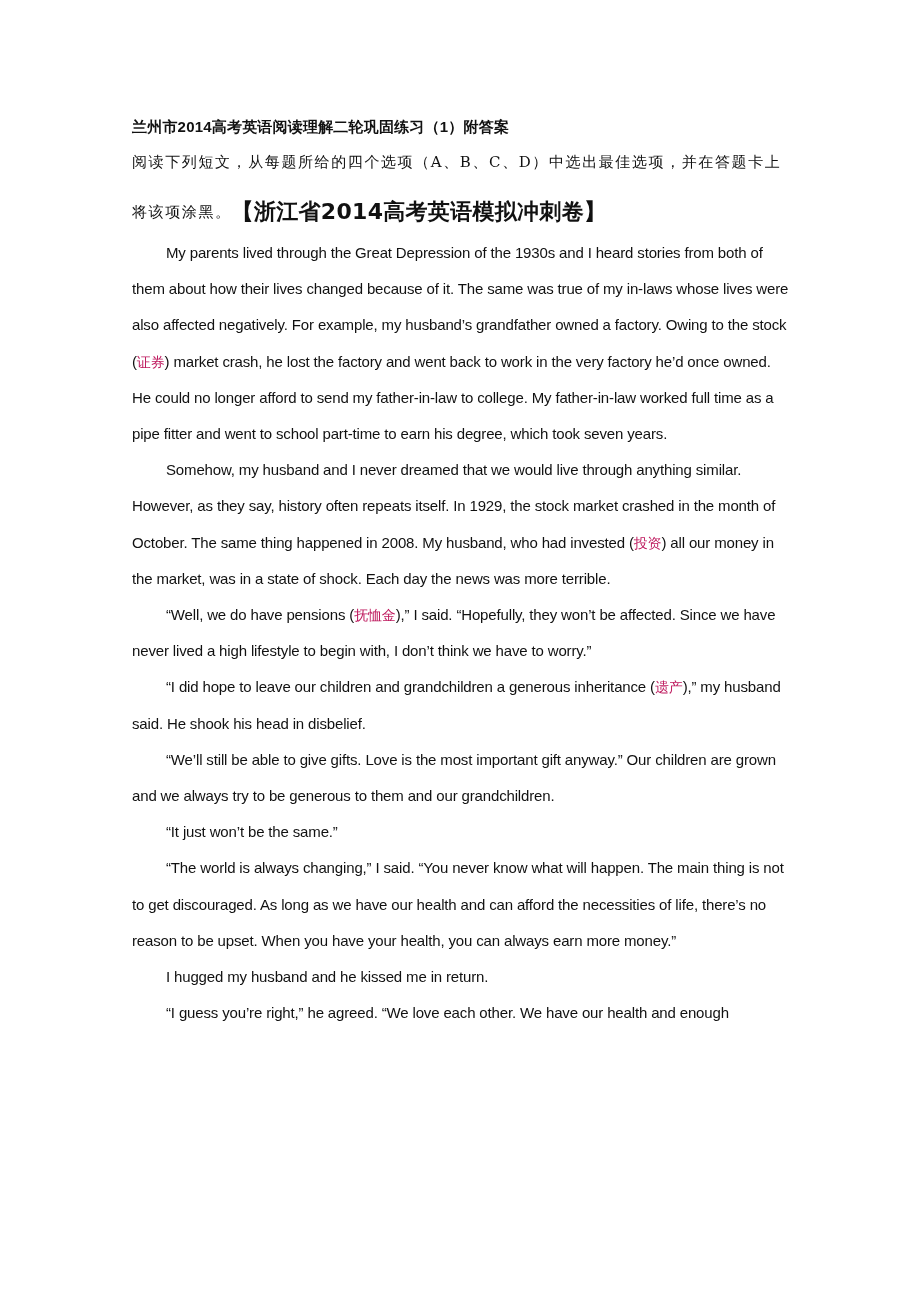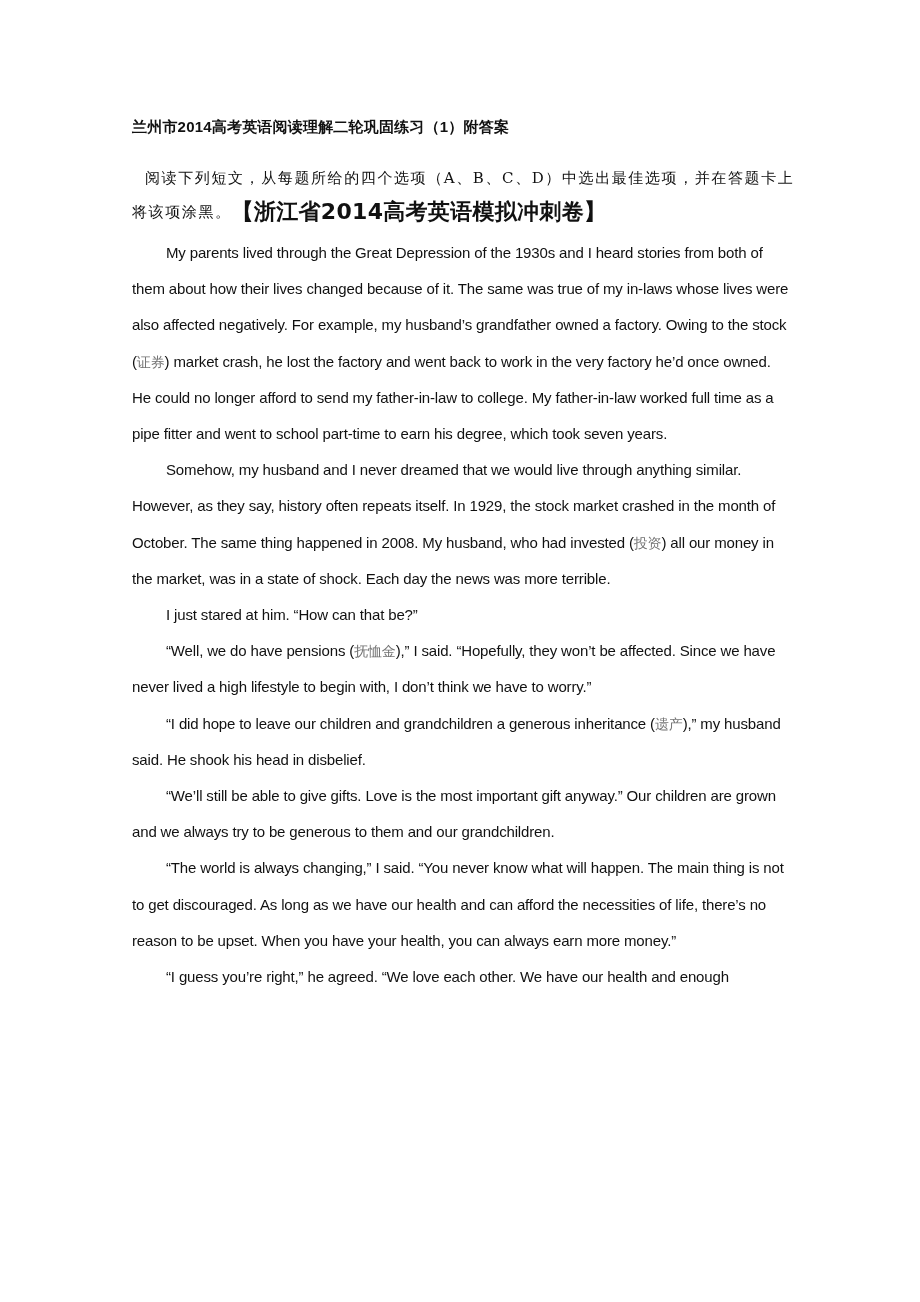--- a/index.html
+++ b/index.html
@@ -37,24 +37,23 @@
       left: 132px;
       top: 155px;
       width: 660px;
       font-family: "DejaVu Serif", "Liberation Serif", serif;
       font-size: 15px;
       line-height: 1;
       letter-spacing: 1.6px;
     }
     .instr-line1 {
       position: absolute;
-      left: 13px;
+      left: 0;
       top: 0;
       white-space: nowrap;
-      margin-top: 16px;
     }
     .instr-line2 {
       position: absolute;
       left: 0;
       top: 44px;
       white-space: nowrap;
     }
     .source-tag {
       font-family: "DejaVu Sans", "Liberation Sans", sans-serif;
       font-weight: bold;
@@ -74,21 +73,21 @@
       line-height: 36.2px;
       letter-spacing: -0.15px;
     }
     .para {
       margin: 0;
       text-indent: 34px;
       text-align: left;
     }
     .cn {
       font-family: "DejaVu Serif", "Liberation Serif", serif;
-      color: #737373;
+      color: #be185d;
       font-size: 14px;
     }
   </style>
 </head>
 <body>
 
 <div class="page">
 
   <div class="title">兰州市2014高考英语阅读理解二轮巩固练习（1）附答案</div>
 
@@ -98,29 +97,30 @@
       <span>将该项涂黑。</span><span class="source-tag">【浙江省2014高考英语模拟冲刺卷】</span>
     </div>
   </div>
 
   <div class="body-text">
     <p class="para"><span>My parents lived through the Great Depression of the 1930s and I heard stories from both of them about how their lives changed because of it. The same was true of my in-laws whose lives were also affected negatively. For example, my husband’s grandfather owned a factory. Owing to the stock (</span><span class="cn">证券</span><span>) market crash, he lost the factory and went back to work in the very factory he’d once owned. He could no longer afford to send my father-in-law to college. My father-in-law worked full time as a pipe fitter and went to school part-time to earn his degree, which took seven years.</span></p>
 
     <p class="para"><span>Somehow, my husband and I never dreamed that we would live through anything similar. However, as they say, history often repeats itself. In 1929, the stock market crashed in the month of October. The same thing happened in 2008. My husband, who had invested (</span><span class="cn">投资</span><span>) all our money in the market, was in a state of shock. Each day the news was more terrible.</span></p>
 
 
-    <p class="para"><span>I just stared at him. “How can that be?”</span></p>
 
 
     <p class="para"><span>“Well, we do have pensions (</span><span class="cn">抚恤金</span><span>),” I said. “Hopefully, they won’t be affected. Since we have never lived a high lifestyle to begin with, I don’t think we have to worry.”</span></p>
 
     <p class="para"><span>“I did hope to leave our children and grandchildren a generous inheritance (</span><span class="cn">遗产</span><span>),” my husband said. He shook his head in disbelief.</span></p>
 
     <p class="para"><span>“We’ll still be able to give gifts. Love is the most important gift anyway.” Our children are grown and we always try to be generous to them and our grandchildren.</span></p>
 
+    <p class="para"><span>“It just won’t be the same.”</span></p>
 
     <p class="para"><span>“The world is always changing,” I said. “You never know what will happen. The main thing is not to get discouraged. As long as we have our health and can afford the necessities of life, there’s no reason to be upset. When you have your health, you can always earn more money.”</span></p>
 
+    <p class="para"><span>I hugged my husband and he kissed me in return.</span></p>
 
     <p class="para"><span>“I guess you’re right,” he agreed. “We love each other. We have our health and enough</span></p>
   </div>
 
 </div>
 
 </body></html>

